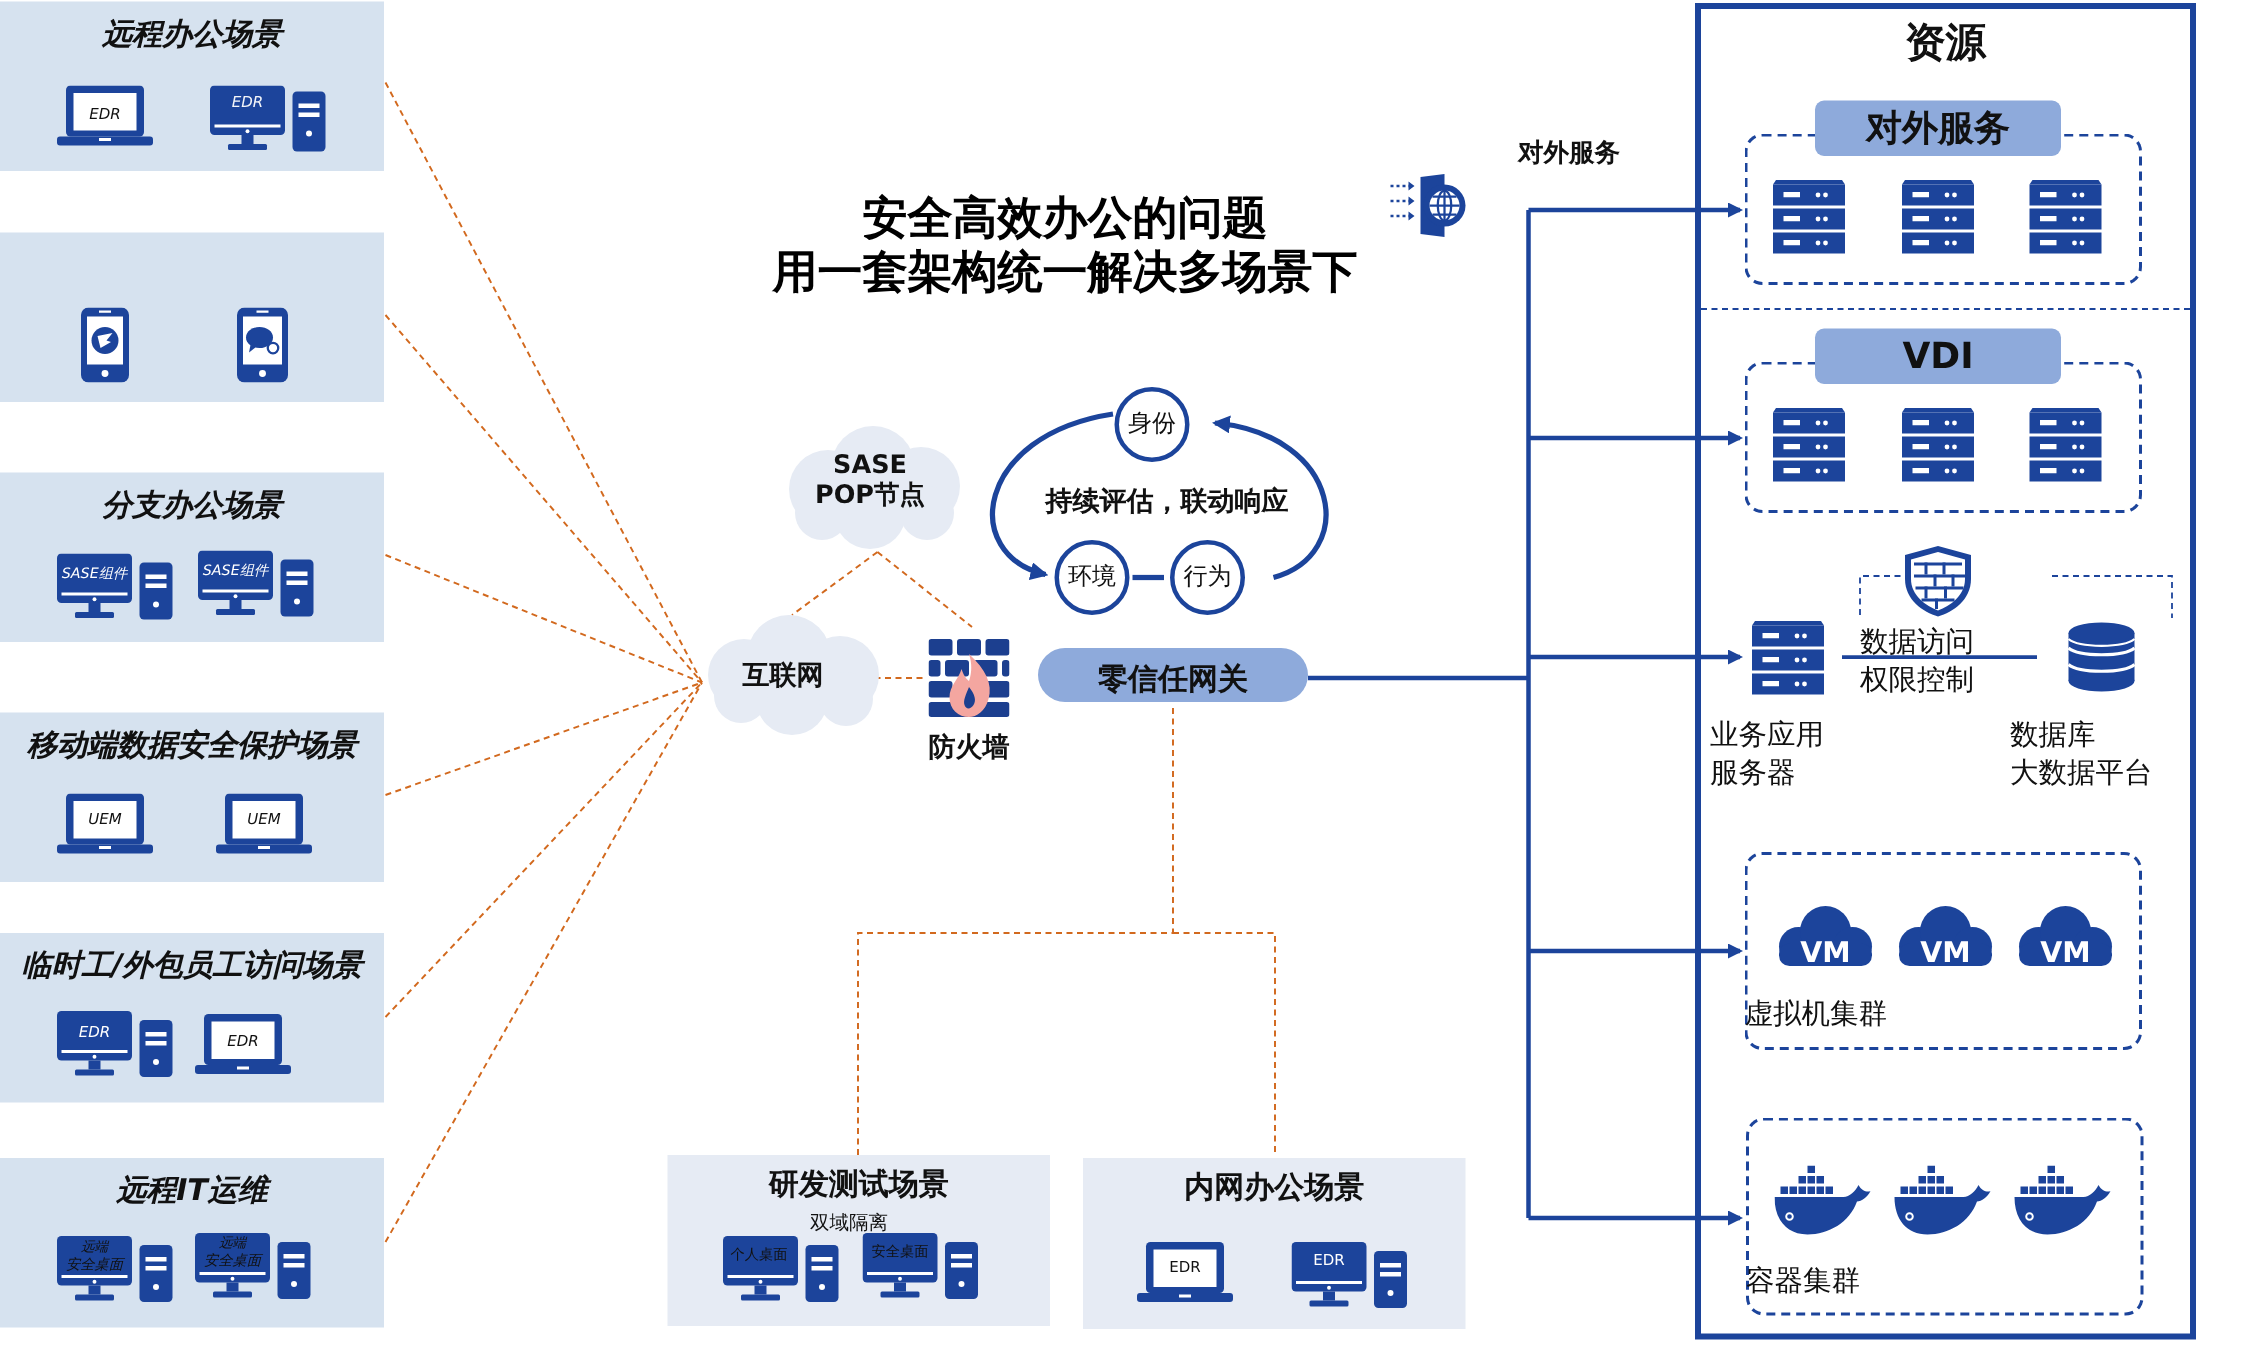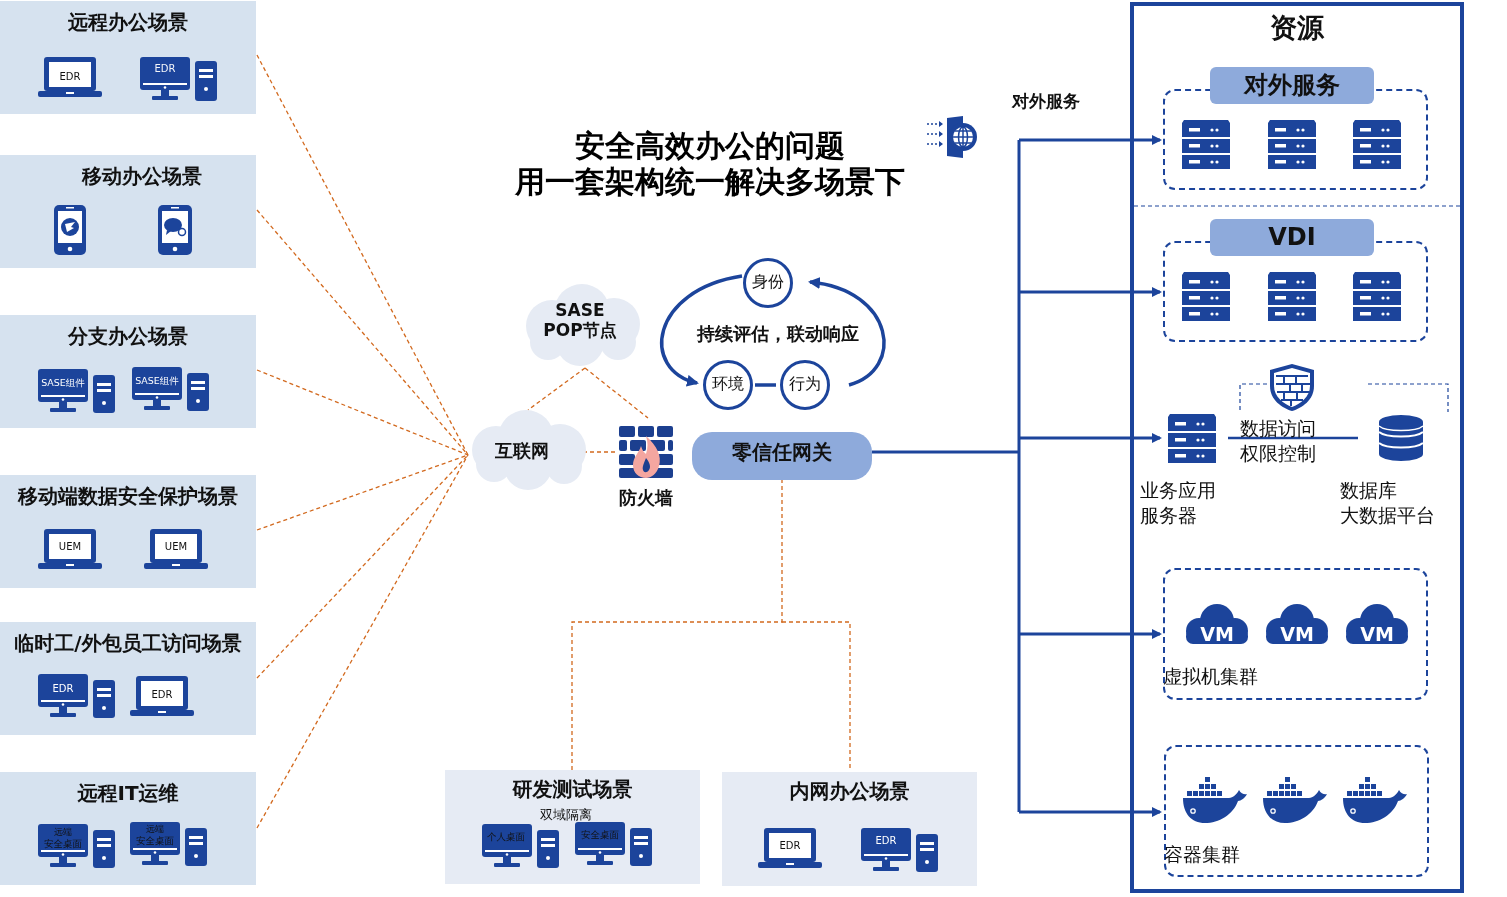--- a/index.html
+++ b/index.html
@@ -1,41 +1,41 @@
 <!DOCTYPE html>
 <html><head>
 <meta charset="utf-8">
 <style>
   * { box-sizing: border-box; margin: 0; padding: 0; }
   html, body { width: 1507px; height: 897px; background: #ffffff; overflow: hidden; }
   body { position: relative; font-family: "DejaVu Sans", "Liberation Sans", sans-serif; color: #111; }
   .abs { position: absolute; }
 
   
-  .scenario { position: absolute; left: 0; width: 256px; height: 113px; background: #d6e2ef; }
+  .scenario { position: absolute; left: 0; width: 256px; height: 113px; background: #d6e2ef; font-style: italic; }
   .scenario .title { position: absolute; top: 8px; left: 0; right: 0; text-align: center; font-size: 20px; font-weight: bold; color: #111; white-space: nowrap; }
   .scenario .devices { position: absolute; left: 0; right: 0; top: 50px; height: 52px; }
 
   .bottom-scenario { position: absolute; background: #e6ebf4; padding-left: 40px; }
   .bottom-scenario .title { position: absolute; top: 6px; left: 0; right: 0; text-align: center; font-size: 20px; font-weight: bold; color: #111; }
 
   .dev { position: absolute; }
   .dev-label { position: absolute; left: 0; right: 0; text-align: center; font-family: "DejaVu Sans", sans-serif; color: #111; line-height: 1; white-space: nowrap; }
 
   
   .main-title { position: absolute; left: 480px; top: 128px; width: 460px; text-align: center; font-size: 30px; font-weight: bold; line-height: 36px; color: #000; }
 
   
   .res-frame { position: absolute; left: 1130px; top: 2px; width: 334px; height: 891px; border: 4px solid #1c449b; }
   .res-title { position: absolute; left: 1130px; width: 334px; top: 10px; text-align: center; font-size: 27px; font-weight: bold; color: #111; }
   .dash-group { position: absolute; border: 2px dashed #1c449b; border-radius: 12px; }
   .group-tag { position: absolute; background: #8eaadb; border-radius: 6px; text-align: center; font-size: 24px; font-weight: bold; color: #111; line-height: 37px; }
   .res-label { position: absolute; text-align: left; font-size: 19px; color: #111; line-height: 25px; white-space: nowrap; }
 
-  .gateway { position: absolute; left: 692px; top: 432px; width: 180px; height: 48px; border-radius: 20px; background: #8eaadb; text-align: center; font-size: 20px; font-weight: bold; line-height: 40px; color: #111; }
+  .gateway { position: absolute; left: 692px; top: 432px; width: 180px; height: 36px; border-radius: 20px; background: #8eaadb; text-align: center; font-size: 20px; font-weight: bold; line-height: 40px; color: #111; }
   .cloud-label { position: absolute; text-align: center; font-weight: bold; color: #111; font-size: 17px; line-height: 20px; }
 
   .loop-node { position: absolute; width: 50px; height: 50px; border: 3px solid #1c449b; border-radius: 50%; background: #fff; text-align: center; line-height: 42px; font-size: 16px; color: #111; }
   .loop-title { position: absolute; left: 688px; top: 322px; width: 180px; text-align: center; font-size: 18px; font-weight: bold; color: #111; }
 </style>
 </head>
 <body>
 
 <svg class="abs" style="left:0;top:0" width="1507" height="897">
   <defs>
@@ -113,21 +113,20 @@
           <rect x="59" y="12" width="14" height="3" fill="#fff"></rect>
           <rect x="59" y="18" width="14" height="3" fill="#fff"></rect>
           <circle cx="66" cy="32" r="2" fill="#fff"></circle>
         </svg>
       <div class="dev-label" style="top:7px;font-size:10px;width:50px;color:#fff;opacity:0.95">EDR</div>
     </div>
   </div>
 </div>
 
 <div class="scenario" style="top:155px">
-  <div class="title" style="left:28px">移动办公场景</div>
   <div class="devices">
     <div class="dev" style="left:54px;top:0px">
       <svg width="32" height="50">
           <rect x="0" y="0" width="32" height="50" rx="5" fill="#1c449b"></rect>
           <rect x="4" y="6" width="24" height="32" fill="#fff"></rect>
           <rect x="12" y="2" width="8" height="1.5" fill="#fff"></rect>
           <circle cx="16" cy="44" r="2.3" fill="#fff"></circle>
           <circle cx="16" cy="22" r="9" fill="#1c449b"></circle>
           <path d="M11,19 L21,17 L17,22 L20,23 L13,27 Z" fill="#fff"></path>
         </svg>

